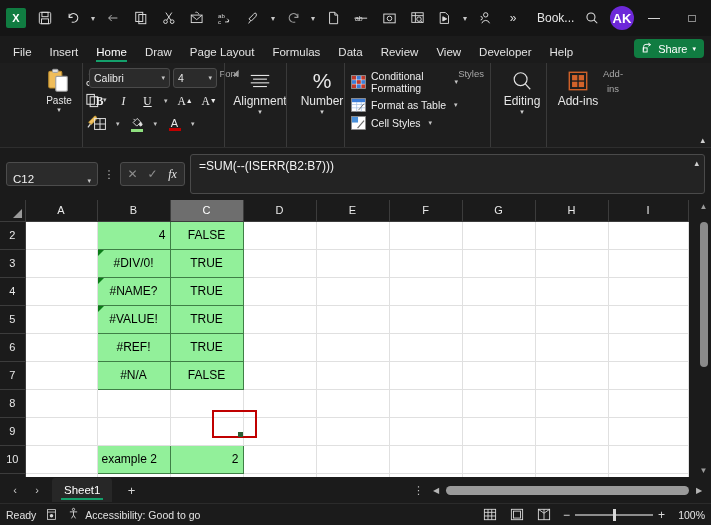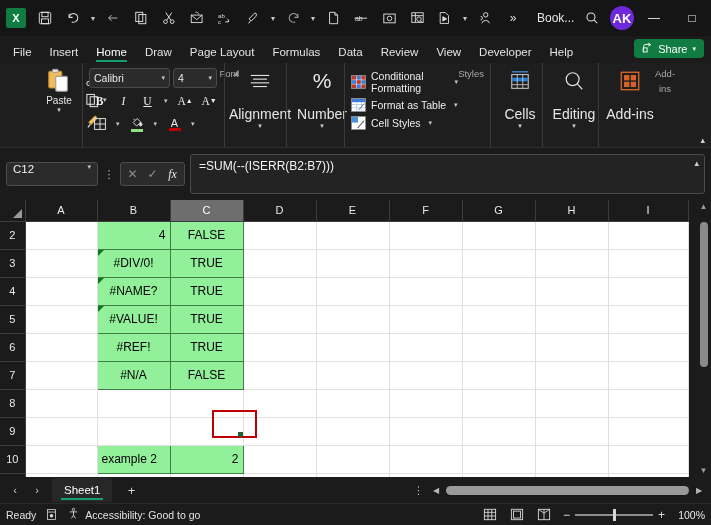--- a/index.html
+++ b/index.html
@@ -90,35 +90,35 @@
   .fbtn {
     width: 21px; height: 20px; display: flex; align-items: center; justify-content: center;
     color: #ededed; font-size: 11.5px; border-radius: 2px;
   }
   .fbtn.serif { font-family: "Liberation Serif", serif; }
   .underline-u { text-decoration: underline; }
   .colorbar { width: 12px; height: 3px; margin-top: -1px; }
 
   
   .bigbtn { display: flex; flex-direction: column; align-items: center; justify-content: flex-start; width: 58px; padding-top: 4px; }
-  .bigbtn .lbl { color: #e6e6e6; font-size: 14px; margin-top: 14px; }
+  .bigbtn .lbl { color: #e6e6e6; font-size: 12px; margin-top: 2px; }
   .bigbtn .car { color: #cfcfcf; font-size: 7px; line-height: 8px; }
 
   
   .style-list { display: flex; flex-direction: column; gap: 4px; padding-top: 4px; }
   .style-item { display: flex; align-items: center; gap: 5px; color: #ececec; font-size: 10.5px; }
   .style-sw { width: 15px; height: 14px; border-radius: 2px; display:block; }
 
   .ribbon-collapse { position: absolute; right: 6px; bottom: 2px; color: #cfcfcf; font-size: 9px; }
 
   
   .fbar { height: 52px; background: #1b1b1b; display: flex; align-items: center; padding: 0 6px; flex: none; gap: 5px; }
   .namebox {
     width: 92px; height: 24px; background: #2b2b2b; border: 1px solid #4c4c4c; border-radius: 3px;
-    display: flex; align-items: flex-start; padding: 0 6px; color: #f0f0f0; font-size: 11.5px;
+    display: flex; align-items: flex-end; padding: 0 6px; color: #f0f0f0; font-size: 11.5px;
   }
   .namebox .cc { margin-left: auto; font-size: 7px; color: #c8c8c8; }
   .fb-dots { color: #bdbdbd; font-size: 11px; width: 12px; text-align: center; }
   .fb-btns { display: flex; align-items: center; gap: 1px; background: #2b2b2b; border: 1px solid #4c4c4c; border-radius: 3px; height: 24px; padding: 0 2px; }
   .fb-btn { width: 19px; height: 22px; display: flex; align-items: center; justify-content: center; font-size: 12px; }
   .fx { font-family: "Liberation Serif", serif; font-style: italic; color: #e8e8e8; font-size: 12px; }
   .finput {
     flex: 1; height: 40px; background: #232323; border: 1px solid #4a4a4a; border-radius: 3px;
     display: flex; align-items: flex-start; padding: 4px 20px 0 8px;
     color: #f2f2f2; font-size: 12px; position: relative; font-family: "Liberation Sans", sans-serif;
@@ -542,37 +542,20 @@
               </svg>
             </span>
             <span>Cell Styles</span>
             <span class="mini-caret">▾</span>
           </div>
         </div>
       </div>
       <div class="rgroup-label">Styles</div>
     </div>
 
-    <div class="rgroup" style="width:52px;">
-      <div class="rgroup-body" style="justify-content:center;">
-        <div class="bigbtn" style="width:46px;">
-          <span class="ico">
-            <svg width="24" height="22" viewBox="0 0 26 24" fill="none">
-              <path d="M4 2 H22" stroke="#4a90d9" stroke-width="1.4"></path>
-              <rect x="4" y="5" width="18" height="15" fill="none" stroke="#cfcfcf" stroke-width="1.1"></rect>
-              <rect x="4" y="8.4" width="18" height="4" fill="#2e7fd4"></rect>
-              <path d="M4 16 H22 M10 5 V20 M16 5 V20" stroke="#cfcfcf" stroke-width="0.9"></path>
-            </svg>
-          </span>
-          <span class="lbl">Cells</span>
-          <span class="car">▾</span>
-        </div>
-      </div>
-      <div class="rgroup-label">&nbsp;</div>
-    </div>
 
     <div class="rgroup" style="width:56px;">
       <div class="rgroup-body" style="justify-content:center;">
         <div class="bigbtn" style="width:50px;">
           <span class="ico">
             <svg width="22" height="22" viewBox="0 0 24 24" fill="none" stroke="#e0e0e0" stroke-width="1.3">
               <circle cx="10.5" cy="10" r="7"></circle>
                 <path d="M15.6 15.2 L21 21"></path>
             </svg>
           </span>

